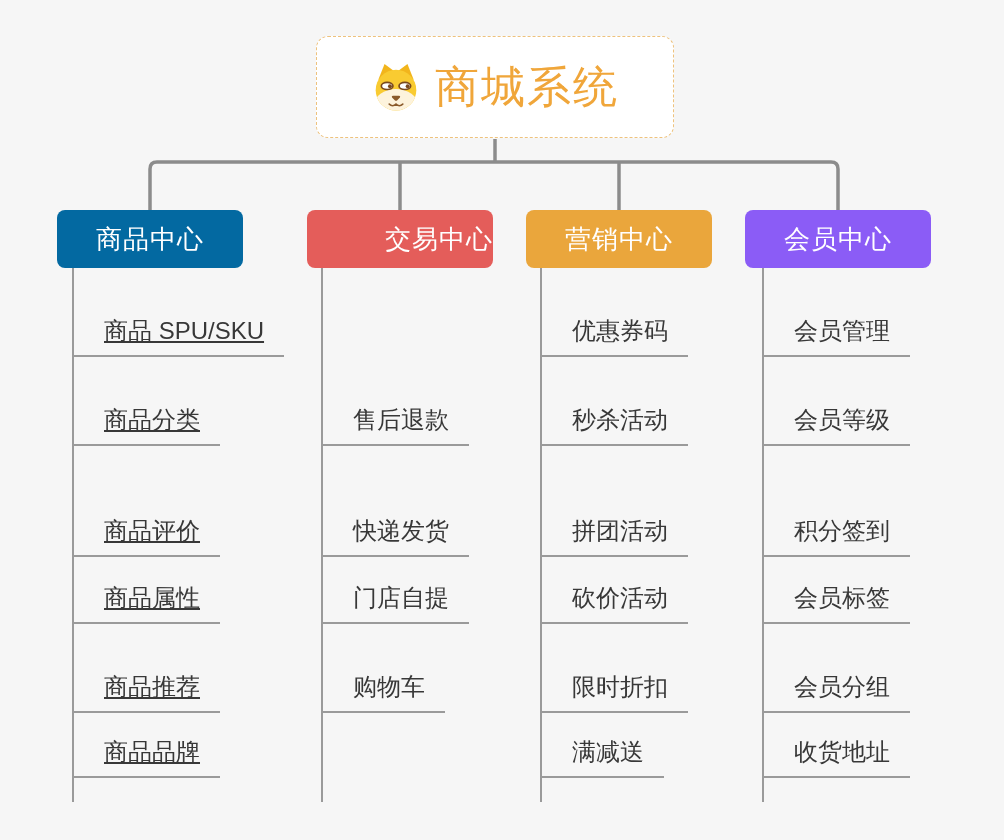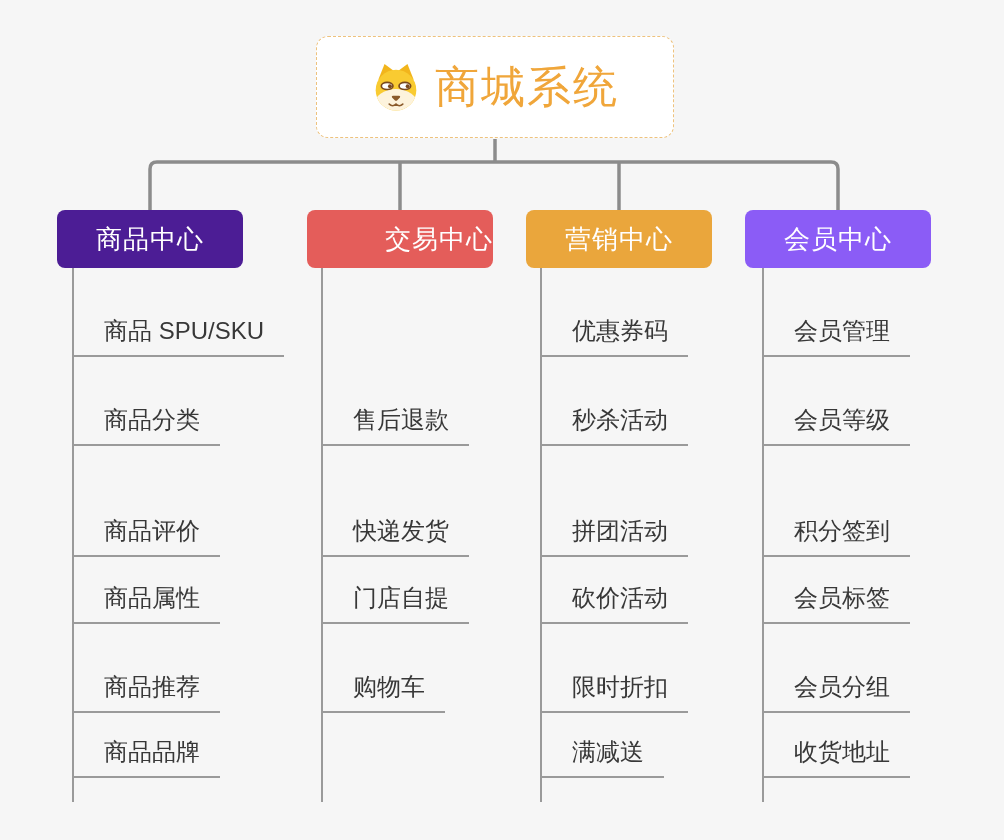--- a/index.html
+++ b/index.html
@@ -63,21 +63,21 @@
   .item{
     position:absolute;
     padding:0 20px 8px 32px;
     border-bottom:2px solid #9a9a9a;
     font-size:24px;
     line-height:32px;
     color:#383838;
     white-space:nowrap;
     cursor:pointer;
   }
-  .col0{left:72px;}
+  .col0{left:72px;text-decoration:underline;}
   .col1{left:321px;}
   .col2{left:540px;}
   .col3{left:762px;}
   .row0{top:315px;}
   .row1{top:404px;}
   .row2{top:515px;}
   .row3{top:582px;}
   .row4{top:671px;}
   .row5{top:736px;}
 </style>
@@ -107,21 +107,21 @@
       <ellipse cx="15.5" cy="23" rx="5.6" ry="3.4" fill="#ffffff" stroke="#7a4a1e" stroke-width="1.6"></ellipse>
       <ellipse cx="32.5" cy="23" rx="5.6" ry="3.4" fill="#ffffff" stroke="#7a4a1e" stroke-width="1.6"></ellipse>
       <circle cx="18.2" cy="23.2" r="1.9" fill="#7a4a1e"></circle>
       <circle cx="35.2" cy="23.2" r="1.9" fill="#7a4a1e"></circle>
       <path d="M21,32.5 h6 q1.6,0 0.8,1.5 l-2.6,2.6 q-1.2,1.2 -2.4,0 l-2.6,-2.6 q-0.8,-1.5 0.8,-1.5" fill="#8a5a2a"></path>
       <path d="M17.5,40.5 q3.2,3 6.5,0 q3.3,3 6.5,0" stroke="#8a5a2a" stroke-width="1.6" fill="none" stroke-linecap="round"></path>
     </svg>
     <span class="root-title">商城系统</span>
   </div>
 
-  <div class="branch b0" style="background: #4c1d95; font-family: Liberation Serif, serif;">
+  <div class="branch b0" style="background: #0369a1; font-family: Liberation Serif, serif;">
     <span>商品中心</span>
   </div>
   <div class="branch b1" style="background: rgb(228, 93, 90);">
     <span>交易中心</span>
   </div>
   <div class="branch b2" style="background: rgb(234, 166, 60);">
     <span>营销中心</span>
   </div>
   <div class="branch b3" style="background: #8b5cf6;">
     <span>会员中心</span>

